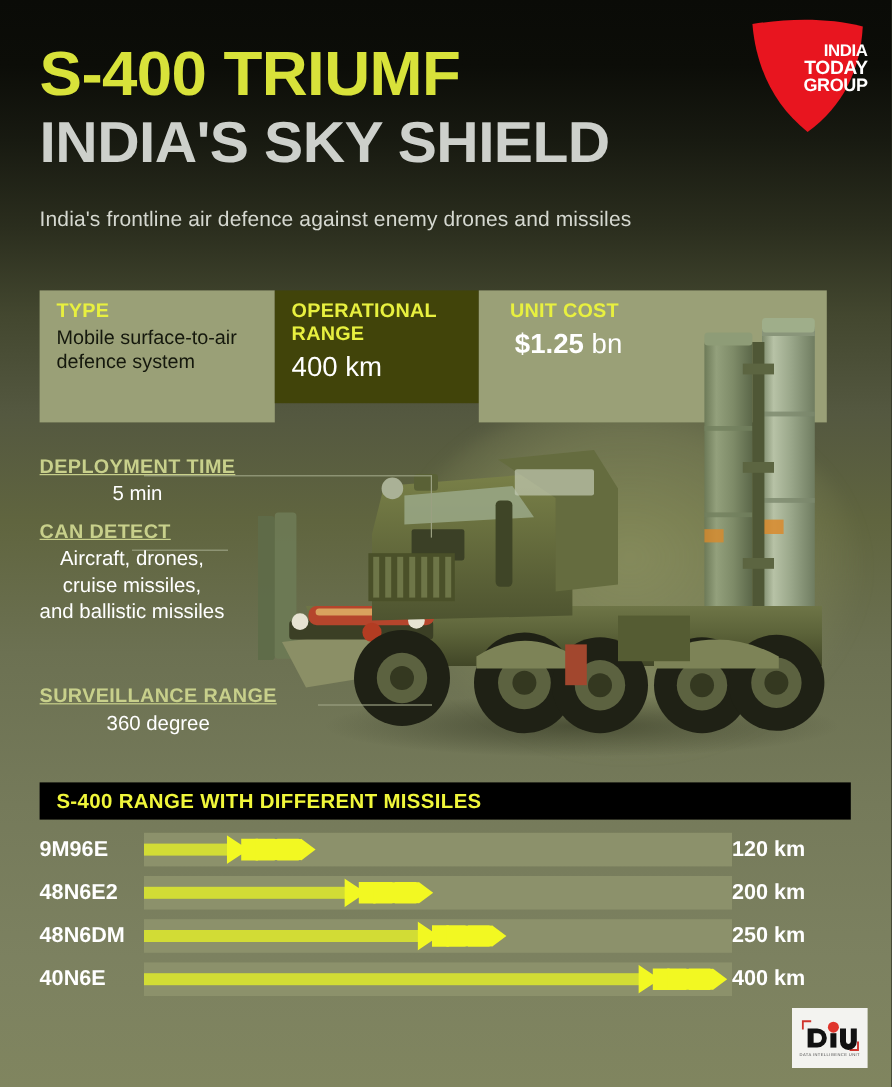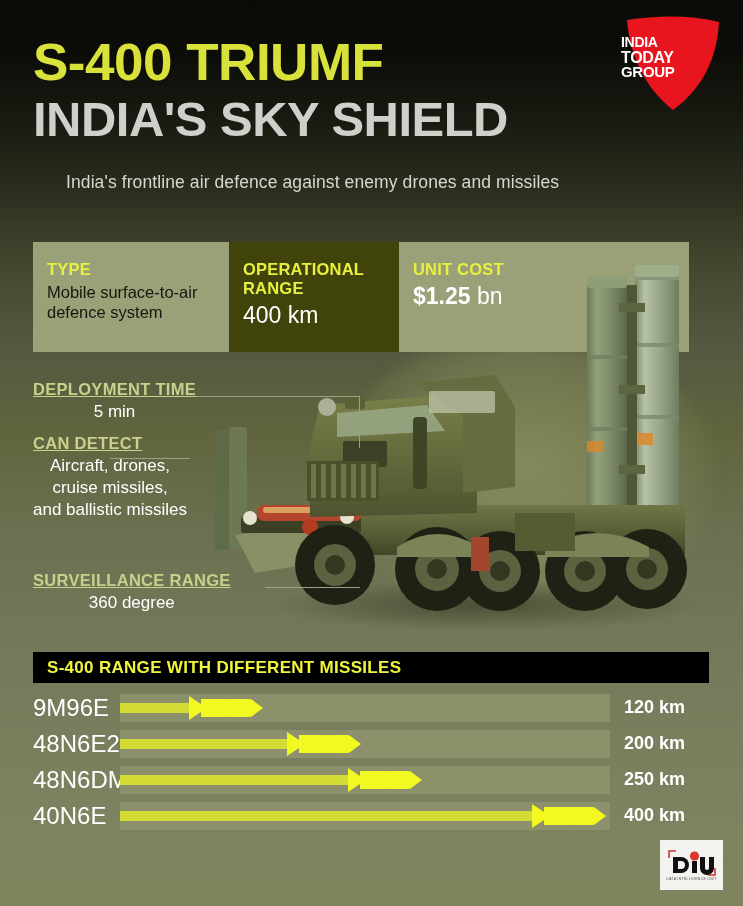--- a/index.html
+++ b/index.html
@@ -60,64 +60,63 @@
     white-space:nowrap;
     transform:scaleX(1.02);
     transform-origin:left center;
   }
   .standfirst {
     position:absolute; left:33px; top:172px;
     font-size:17.5px;
     color:#d5d8d0;
     letter-spacing:0.1px;
     white-space:nowrap;
-    margin-left:33px;
   }
 
   
   .itg-logo {
     position:absolute; right:20px; top:14px;
     width:102px; height:98px;
   }
   .itg-logo svg { display:block; }
   .itg-text {
     position:absolute; left:0; top:22px; width:100%;
-    text-align:left;
+    text-align:right;
     color:#ffffff;
     font-weight:bold;
     line-height:0.98;
     font-size:15.5px;
     letter-spacing:-0.3px;
   }
   .itg-text span { display:block; }
   .itg-l1 { font-size:14px; }
   .itg-l2 { font-size:16px; }
   .itg-l3 { font-size:15px; }
 
   
   .specs { position:absolute; left:33px; top:242px; display:flex; }
-  .spec-box { padding:18px 14px 14px 14px; }
+  .spec-box { padding:8px 14px 14px 14px; }
   .spec-box.a { width:196px; height:110px; background:#9aa077; }
-  .spec-box.b { width:170px; height:110px; background:#41440a; }
+  .spec-box.b { width:170px; height:94px; background:#41440a; }
   .spec-box.c { width:290px; height:110px; background:#9aa077; }
   .spec-label {
     font-size:16.5px; font-weight:bold;
     color:#e8f03f;
     letter-spacing:0.2px;
     line-height:1.14;
     margin-bottom:3px;
   }
   .spec-box.a .spec-label { color:#e8f03f; }
-  .spec-box.c .spec-label { color:#e8f03f; }
+  .spec-box.c .spec-label { color:#e8f03f;margin-left:12px; }
   .spec-value {
     font-size:16.5px; color:#15180d; line-height:1.22;
   }
   .spec-box.b .spec-value { font-size:23px; color:#ffffff; font-weight:500; }
   .spec-box.c .spec-value { font-size:23px; color:#ffffff; }
-  .spec-box.c .spec-value b { font-weight:bold; }
+  .spec-box.c .spec-value b { font-weight:bold;margin-left:16px; }
 
   
   .feature { position:absolute; left:33px; }
   .feature .f-label {
     font-size:16.5px; font-weight:bold;
     color:#c8d08b; letter-spacing:0.3px;
     white-space:nowrap;
     text-decoration:underline;
   }
   .feature .f-value {
@@ -152,21 +151,21 @@
   }
   .bar-rows { margin-top:9px; }
   .bar-row {
     position:relative;
     height:31px;
     margin-bottom:5px;
     display:flex; align-items:center;
   }
   .bar-name {
     width:87px;
-    font-size:24px; font-weight:normal; color:#ffffff;
+    font-size:18px; font-weight:bold; color:#ffffff;
     white-space:nowrap;
     flex:none;
   }
   .bar-track {
     position:relative;
     flex:none;
     width:490px;
     height:28px;
     background:#8c916b;
   }
@@ -177,21 +176,20 @@
     background:#d2dc35;
   }
   .missile {
     position:absolute; top:50%;
     transform:translateY(-50%);
     height:26px;
   }
   .bar-val {
     font-size:18px; font-weight:bold; color:#ffffff;
     white-space:nowrap;
-    margin-left:14px;
   }
 
   
   .footer { position:absolute; left:33px; bottom:22px; display:flex; align-items:baseline; }
   .src {
     font-size:15px; font-style:italic; color:#f2f2ea;
     letter-spacing:0.1px; white-space:nowrap;
   }
   .src-div { margin:0 7px; color:#f2f2ea; font-size:16px; font-style:italic; }
   .credit {

